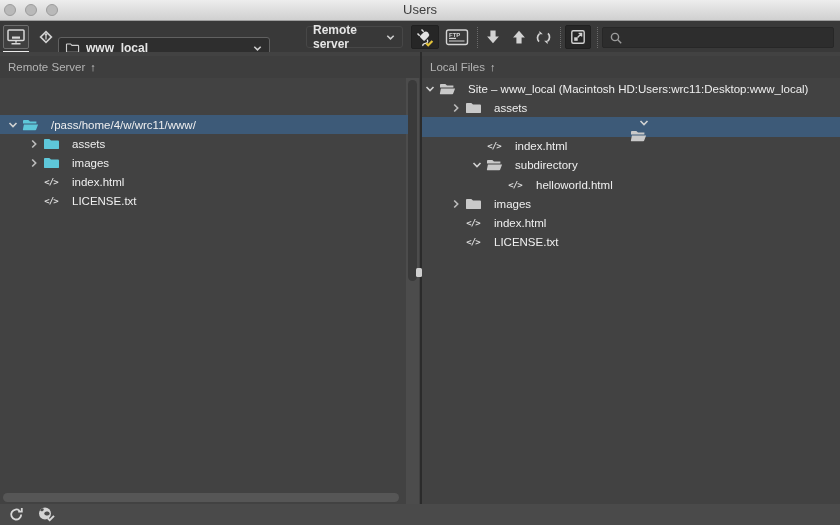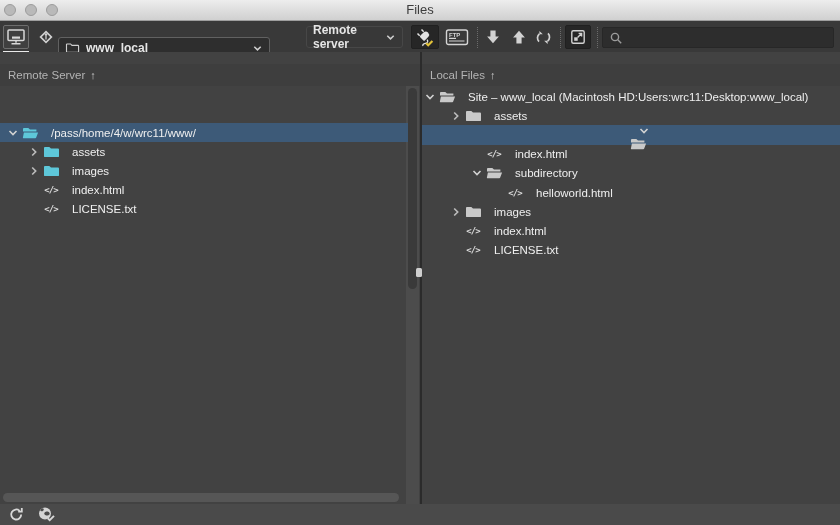--- a/index.html
+++ b/index.html
@@ -25,21 +25,21 @@
     font-weight:bold;color:#e6e6e6;}
   .site-select{background:#2e2e2e;border:1px solid #616161;padding:0 6px;}
   .view-select{background:#383838;border:1px solid #474747;padding:0 6px;}
   .select .grow{flex:1;}
   .sep{position:absolute;top:6px;width:1px;height:21px;border-left:1px dotted #6b6b6b;}
   .searchbox{position:absolute;left:602px;top:6px;width:232px;height:21px;background:#2d2d2d;
     border:1px solid #272727;border-radius:2px;display:flex;align-items:center;padding-left:6px;}
 
   
   .content{position:absolute;top:52px;left:0;right:0;bottom:21px;background:#424242;}
-  .panel{position:absolute;top:12px;bottom:0;}
+  .panel{position:absolute;top:4px;bottom:0;}
   .panel-left{left:0;width:420px;}
   .panel-right{left:422px;right:0;}
   .divider{position:absolute;left:420px;top:0;bottom:0;width:2px;background:#2b2b2b;cursor:col-resize;}
   .grip{position:absolute;left:416px;top:216px;width:6px;height:9px;background:#cfcfcf;
     border-radius:1.5px;z-index:5;}
   .panel-header{height:22px;line-height:22px;padding-left:8px;font-size:11.5px;color:#b4b4b4;
     background:#3e3e3e;white-space:nowrap;}
   .sortarrow{margin-left:5px;color:#c6c6c6;font-size:11px;}
   .tree{position:absolute;top:22px;left:0;right:0;bottom:0;overflow:hidden;padding-top:1px;}
 
@@ -67,21 +67,21 @@
 </style>
 </head>
 <body>
 
 <div class="window">
 
   <div class="titlebar">
     <span class="tl" style="left:4px"></span>
     <span class="tl" style="left:25px"></span>
     <span class="tl" style="left:46px"></span>
-    <div class="title">Files</div>
+    <div class="title">Users</div>
   </div>
 
   <div class="toolbar">
 
     <button class="tb-abs tb-btn btn-framed" style="left:3px;top:4px;width:26px;height:24px">
       <svg width="20" height="18" viewBox="0 0 20 18">
         <rect x="2" y="2" width="16" height="10.5" rx="1" fill="none" stroke="#d8d8d8" stroke-width="1.5"></rect>
         <path d="M6 8.5 h8 v2.2 H6 z" fill="#d8d8d8"></path>
         <path d="M10 12.5 v2.2 M5.5 15.8 h9" stroke="#d8d8d8" stroke-width="1.5" fill="none"></path>
       </svg>

